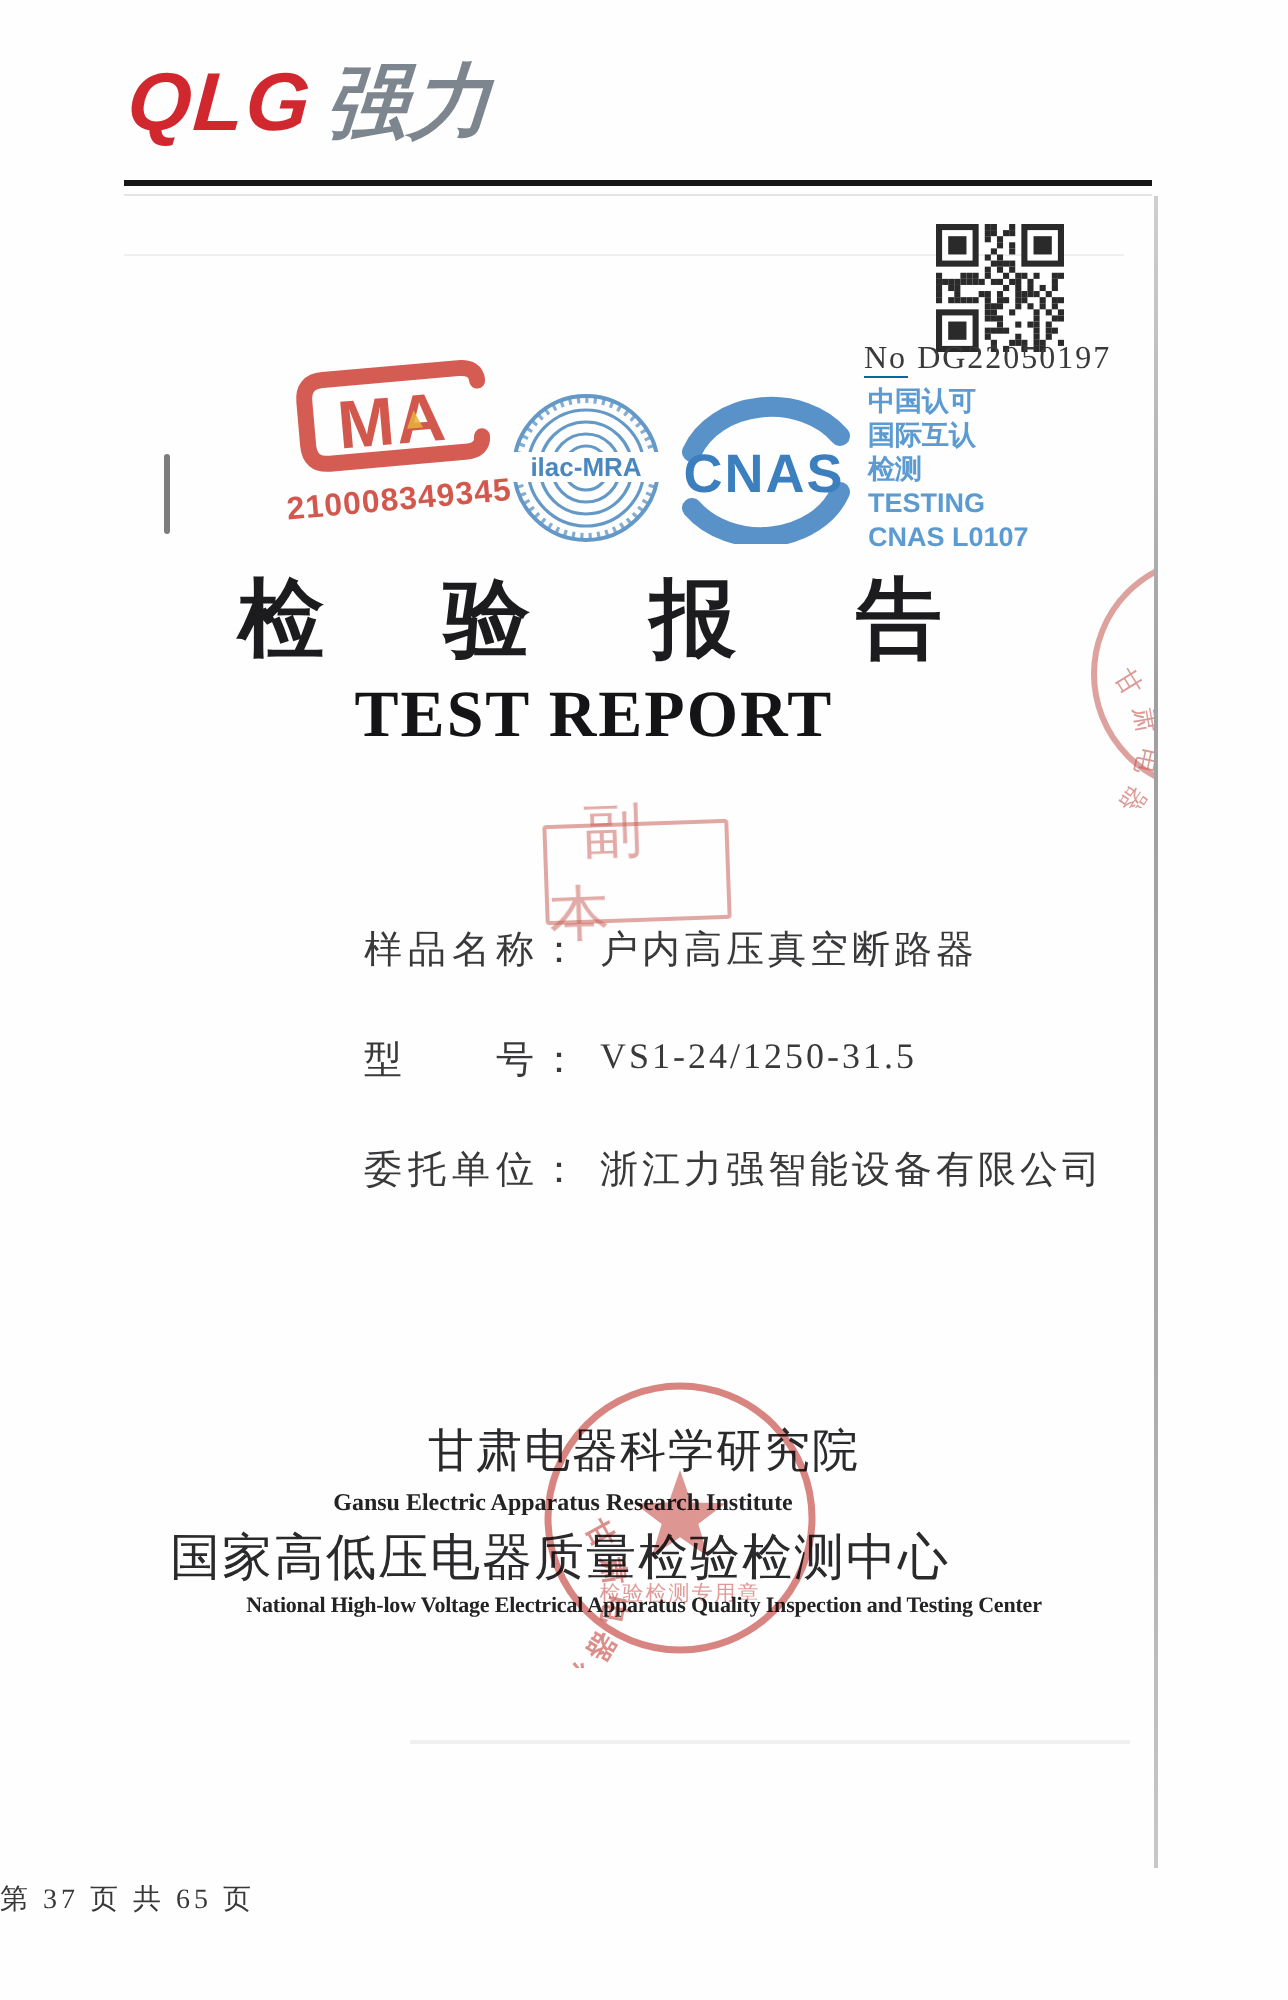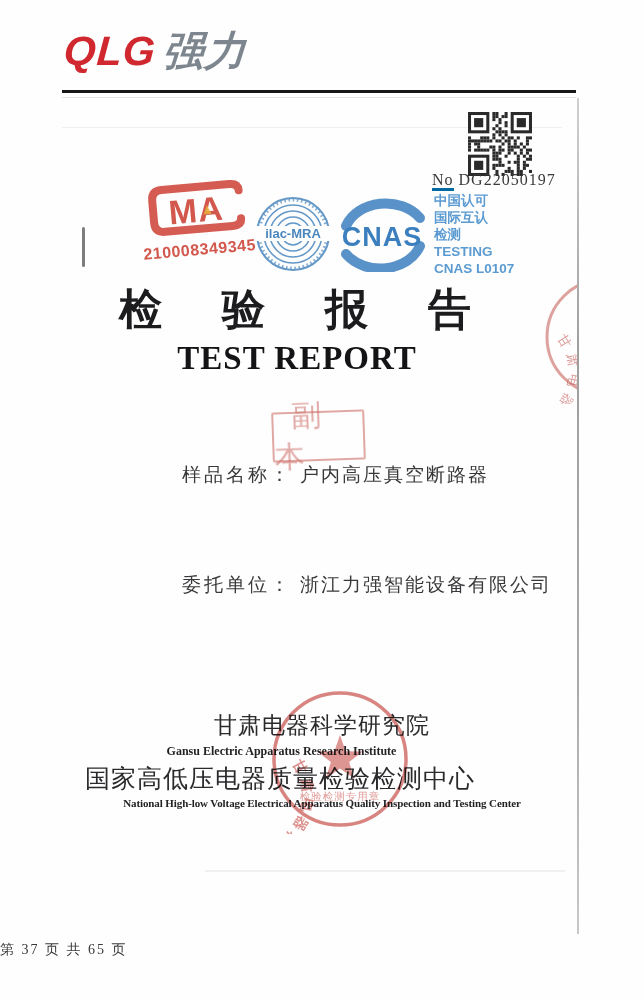--- a/index.html
+++ b/index.html
@@ -17,21 +17,21 @@
          font-family:"Liberation Sans","DejaVu Sans",sans-serif;font-style:italic;font-weight:900;
          font-size:41px;letter-spacing:1px;transform:skewX(-4deg);}
   .brand .red{color:var(--brand-red);}
   .brand .gray{color:var(--brand-gray);}
   .rule{position:absolute;left:62px;top:90px;width:514px;height:3px;background:#161616;}
   .scanline{position:absolute;background:#e4e4e4;height:1px;}
 
   
   #qr-svg{position:absolute;left:468px;top:112px;}
   .report-no{position:absolute;left:432px;top:171px;font-size:16px;color:#3a3a3c;letter-spacing:1px;white-space:nowrap;}
-  .report-no .no-label{border-bottom:3px solid #0369a1;text-align:right;}
+  .report-no .no-label{border-bottom:1px solid #0369a1;text-align:right;}
 
   
   .cma-group{position:absolute;left:131px;top:180px;width:132px;transform:rotate(-5deg);text-align:center;}
   .cma-number{font-family:"Liberation Sans","DejaVu Sans",sans-serif;font-weight:700;font-size:16px;
               color:var(--cma-red);letter-spacing:.5px;margin-top:1px;opacity:.92;}
   .ilac-logo{position:absolute;left:254px;top:190px;}
   .cnas-logo{position:absolute;left:334px;top:198px;}
   .accred{position:absolute;left:434px;top:192px;font-family:"Liberation Sans","DejaVu Sans",sans-serif;
           font-weight:700;font-size:13.5px;line-height:17px;color:var(--accent-blue);}
 
@@ -289,20 +289,22 @@
   <div class="title-en">TEST REPORT</div>
 
   <div class="copy-stamp">副本</div>
 
   <div class="fields">
     <div class="field-row">
       <span class="field-label">样品名称：</span>
       <span class="field-value">户内高压真空断路器</span>
     </div>
     <div class="field-row">
+      <span class="field-label">型　　号：</span>
+      <span class="field-value ascii">VS1-24/1250-31.5</span>
     </div>
     <div class="field-row">
       <span class="field-label">委托单位：</span>
       <span class="field-value">浙江力强智能设备有限公司</span>
     </div>
   </div>
 
   <div class="inst-zh1">甘肃电器科学研究院</div>
   <div class="inst-en1">Gansu Electric Apparatus Research Institute</div>
   <div class="inst-zh2">国家高低压电器质量检验检测中心</div>

